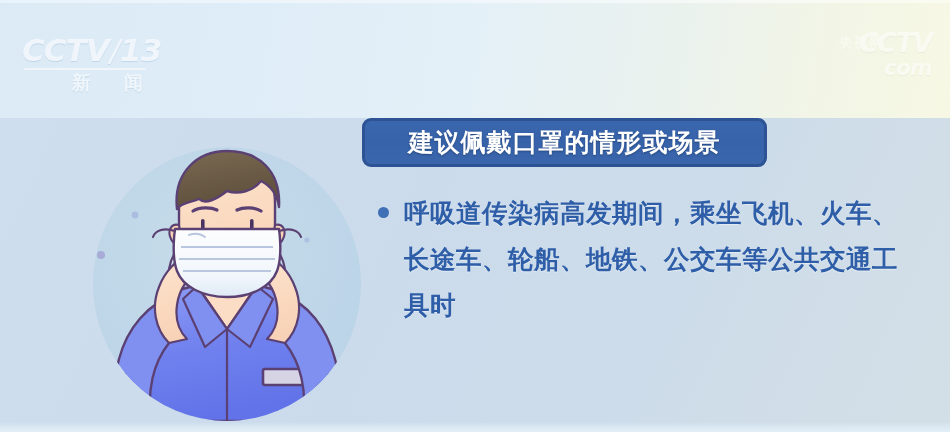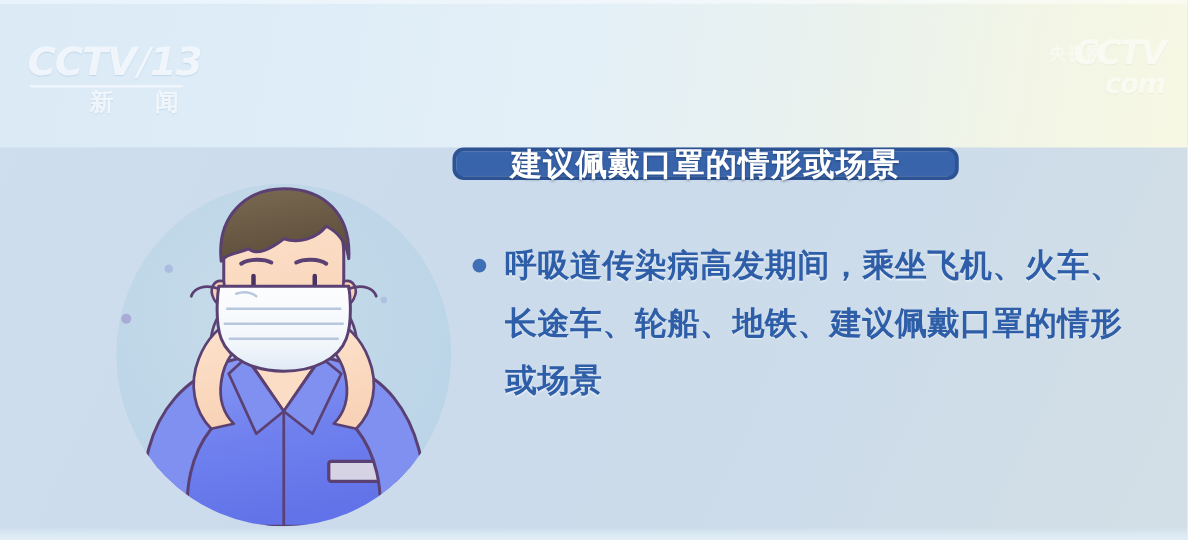--- a/index.html
+++ b/index.html
@@ -157,21 +157,21 @@
     position: absolute;
     inset: 0;
   }
 
   
   .title-banner {
     position: absolute;
     left: 362px;
     top: 118px;
     width: 405px;
-    height: 26px;
+    height: 49px;
     box-sizing: border-box;
     background: linear-gradient(180deg, #3a66ad 0%, #3763ab 50%, #3b66ac 100%);
     border: 3px solid #2d5394;
     border-radius: 9px;
     display: flex;
     align-items: center;
     justify-content: center;
   }
   .title-banner .title-text {
     color: #ffffff;
@@ -312,17 +312,17 @@
     </div>
   </div>
 
   <div class="title-banner">
     <span class="title-text">建议佩戴口罩的情形或场景</span>
   </div>
 
   <div class="body-block">
     <div class="bullet-row">
       <span class="bullet-dot"></span>
-      <span class="bullet-text">呼吸道传染病高发期间，乘坐飞机、火车、长途车、轮船、地铁、建议佩戴口罩的情形或场景</span>
+      <span class="bullet-text">呼吸道传染病高发期间，乘坐飞机、火车、长途车、轮船、地铁、公交车等公共交通工具时</span>
     </div>
   </div>
 
 </div>
 
 </body></html>

